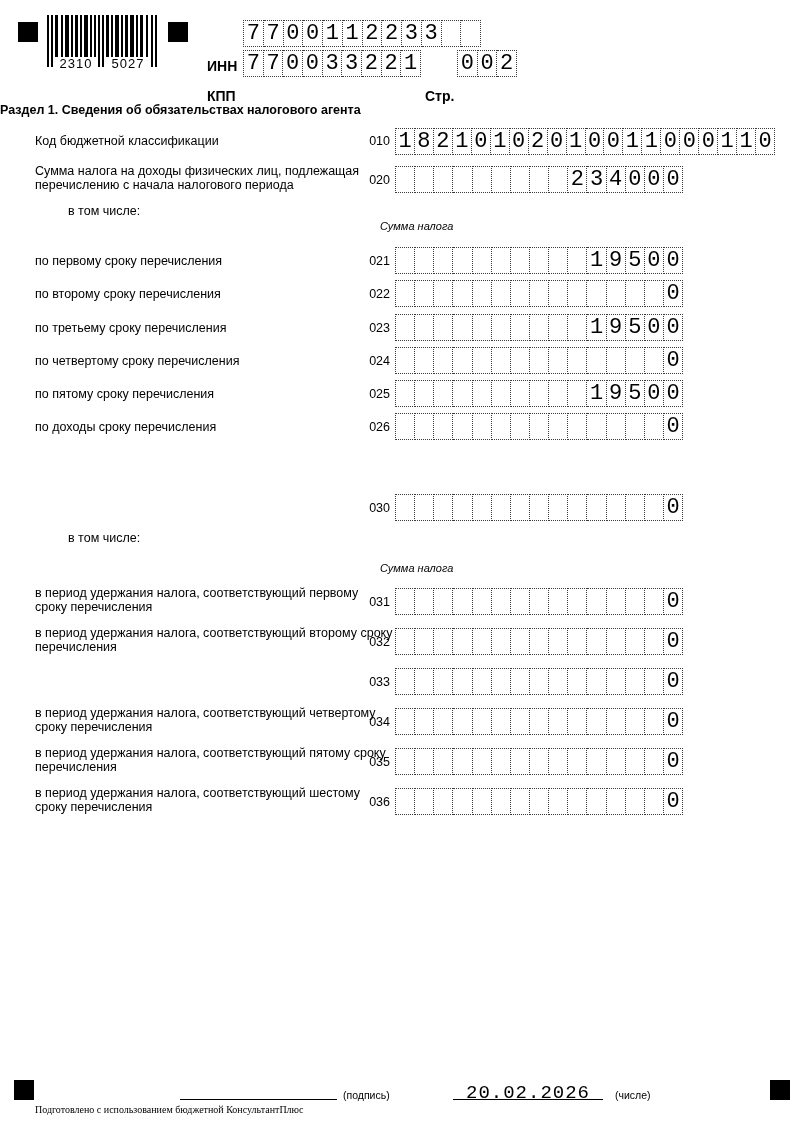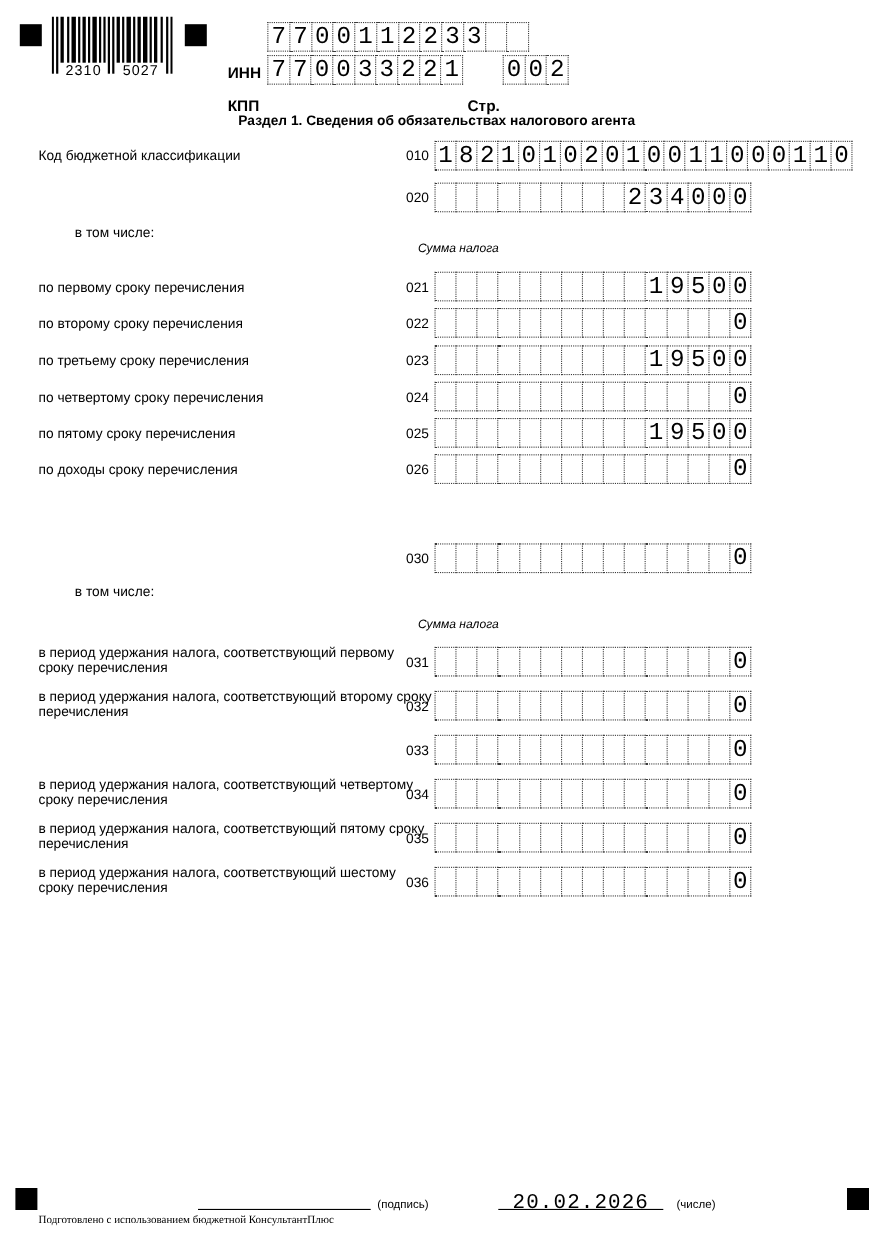--- a/index.html
+++ b/index.html
@@ -9,21 +9,21 @@
   .lbl{position:absolute;font-size:12.5px;line-height:14px;}
   .idlbl{position:absolute;font-size:14px;font-weight:bold;margin-top:32px;}
   .code{position:absolute;left:330px;width:60px;text-align:right;font-size:12.5px;}
   .cellfield{position:absolute;display:flex;height:27px;box-sizing:border-box;}
   .cell{flex:1 1 0;box-sizing:border-box;border:1px dotted #3a3a3a;border-left:none;
         font-family:"Liberation Mono",monospace;font-size:22px;line-height:25px;
         text-align:center;overflow:hidden;}
   .cell:first-child{border-left:1px dotted #3a3a3a;}
   .sumhdr{position:absolute;left:380px;width:295px;text-align:left;
           font-style:italic;font-size:11px;}
-  .title{position:absolute;left:0;width:794px;text-align:center;
+  .title{position:absolute;left:0;width:794px;text-align:left;
          font-weight:bold;font-size:12.5px;}
   .bcnum{position:absolute;font-size:13px;text-align:center;width:40px;letter-spacing:1px;}
   .uline{position:absolute;border-bottom:1.5px solid #000;height:0;}
   .small{position:absolute;font-size:10.5px;}
   .datev{position:absolute;font-family:"Liberation Mono",monospace;font-size:19px;
          letter-spacing:1px;text-align:center;}
   .foot{position:absolute;font-family:"Liberation Serif",serif;font-size:10px;}
   svg{position:absolute;}
 </style>
 </head>
@@ -120,20 +120,21 @@
       <div class="cell">1</div>
       <div class="cell">1</div>
       <div class="cell">0</div>
       <div class="cell">0</div>
       <div class="cell">0</div>
       <div class="cell">1</div>
       <div class="cell">1</div>
       <div class="cell">0</div>
     </div>
 
+  <div class="lbl" style="left:35px;top:164px;width:360px">Сумма налога на доходы физических лиц, подлежащая перечислению с начала налогового периода</div>
   <div class="code" style="top:173px">020</div>
   <div class="cellfield" style="left:395px;top:166px;width:288px">
       <div class="cell"></div>
       <div class="cell"></div>
       <div class="cell"></div>
       <div class="cell"></div>
       <div class="cell"></div>
       <div class="cell"></div>
       <div class="cell"></div>
       <div class="cell"></div>

